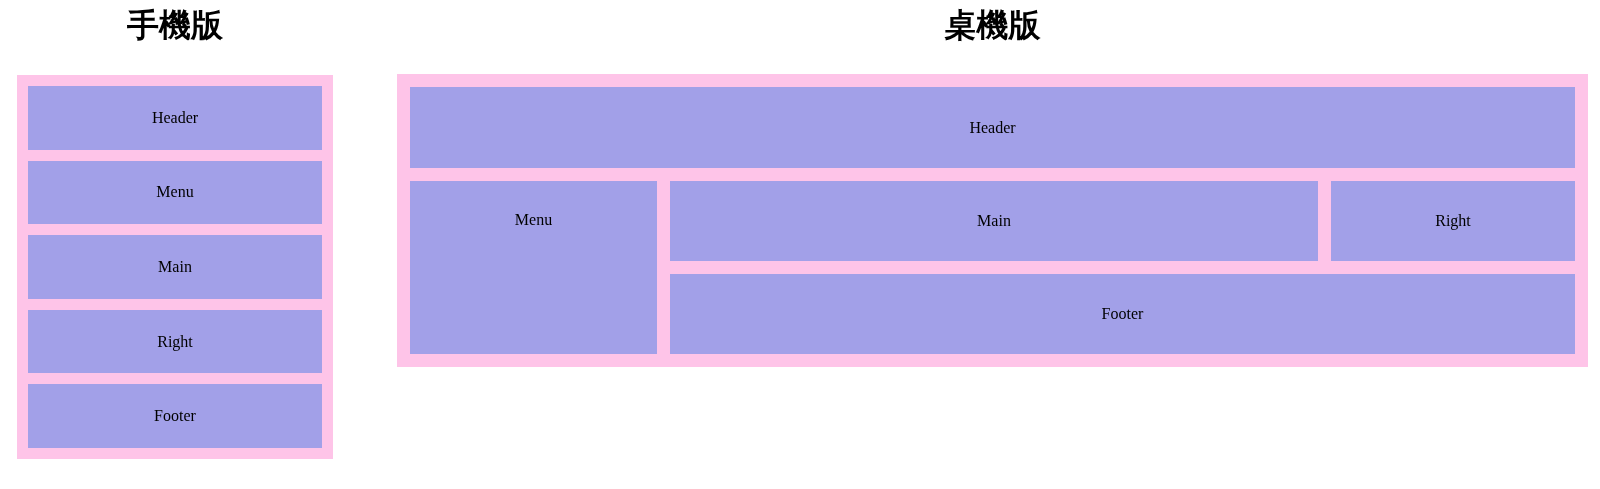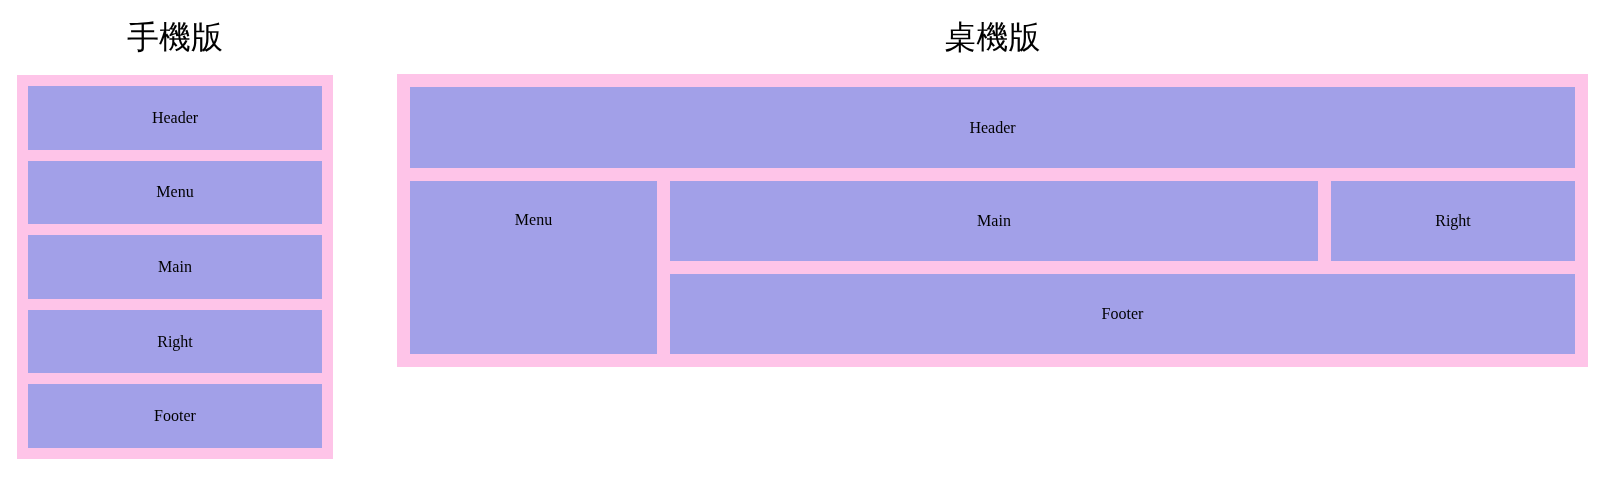--- a/index.html
+++ b/index.html
@@ -13,26 +13,26 @@
   .canvas {
     position: relative;
     width: 1600px;
     height: 489px;
     background: var(--page-bg);
     overflow: hidden;
     font-family: "Liberation Sans", sans-serif;
   }
   .panel-title {
     position: absolute;
-    top: 16px;
+    top: 4px;
     margin: 0;
     text-align: center;
     font-family: "Liberation Sans", sans-serif;
     font-size: 32px;
-    font-weight: normal;
+    font-weight: bold;
     line-height: 42px;
     color: var(--label-text);
   }
   .mobile-title { left: 17px; width: 316px; }
   .desktop-title { left: 397px; width: 1191px; }
 
   .layout-box {
     background: var(--box-purple);
     display: flex;
     align-items: center;

